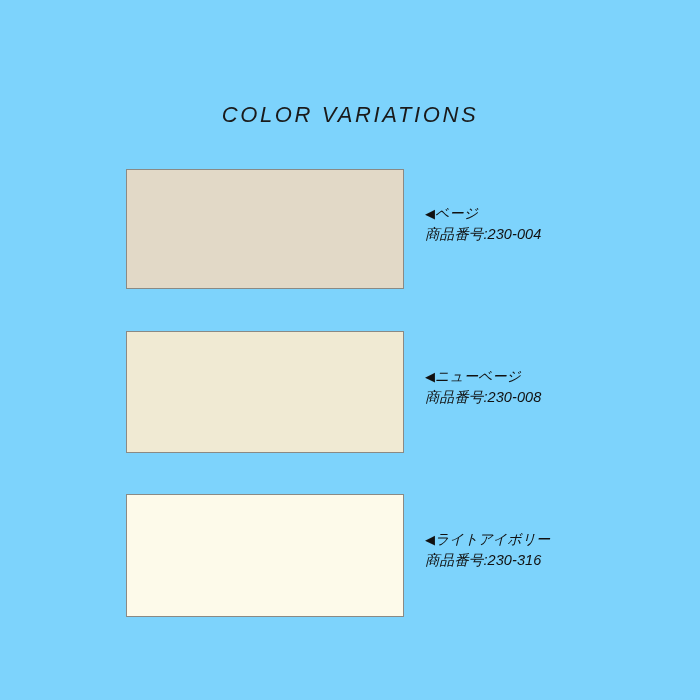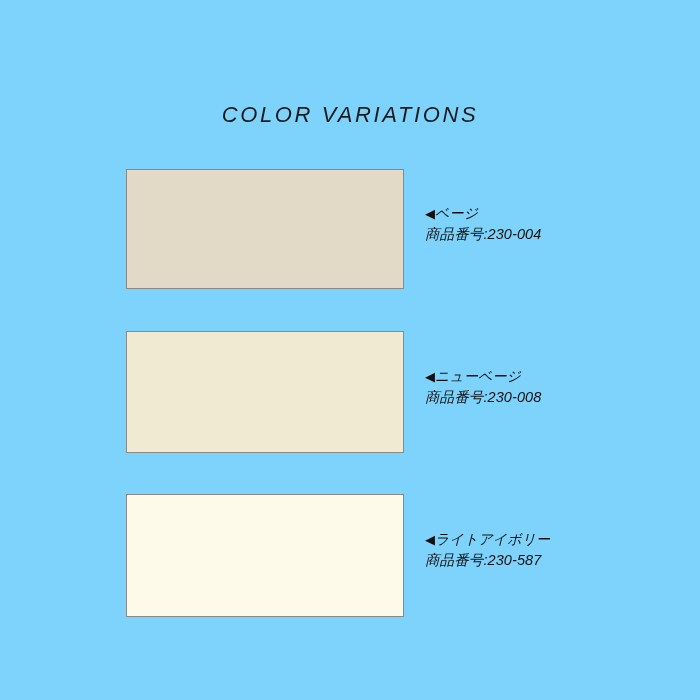--- a/index.html
+++ b/index.html
@@ -112,17 +112,17 @@
       <span class="caption-code">商品番号:230-008</span>
     </div>
   </div>
 
   <div class="swatch-row" id="row-2" style="left: 126px; top: 494px; width: 278px; height: 123px; border-radius: 22px;">
     <div class="swatch-chip" id="chip-2" style="width: 278px; height: 123px; background: rgb(253, 250, 234); border-color: rgb(138, 138, 133);"></div>
     <div class="swatch-caption" id="cap-2" style="top: 35px;">
       <span class="caption-name">
         <span class="pointer-glyph">◀</span><span>ライトアイボリー</span>
       </span>
-      <span class="caption-code">商品番号:230-587</span>
+      <span class="caption-code">商品番号:230-316</span>
     </div>
   </div>
 
 </div>
 
 </body></html>

